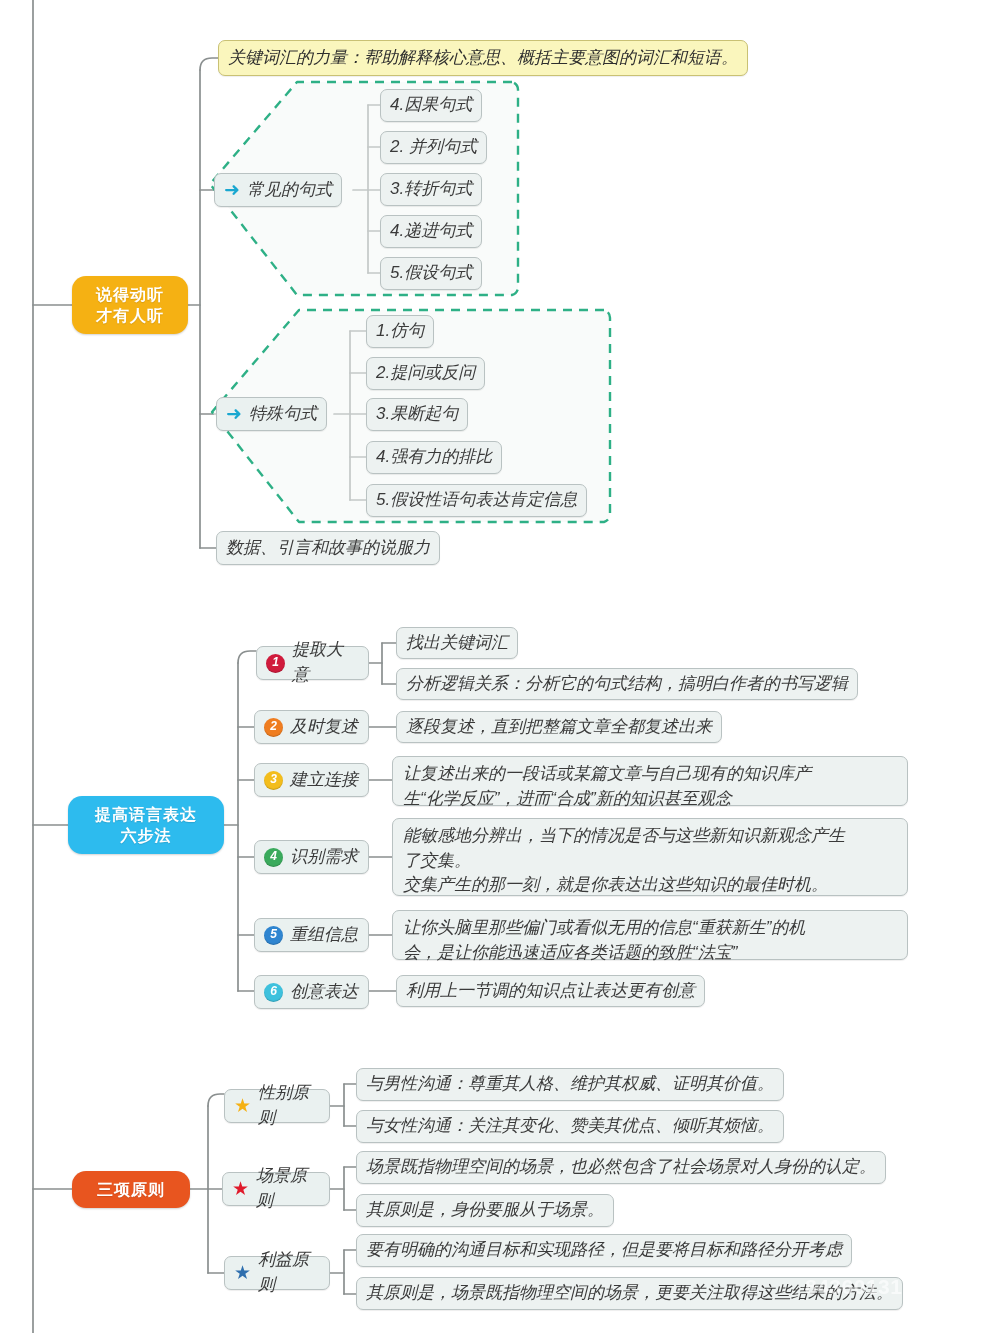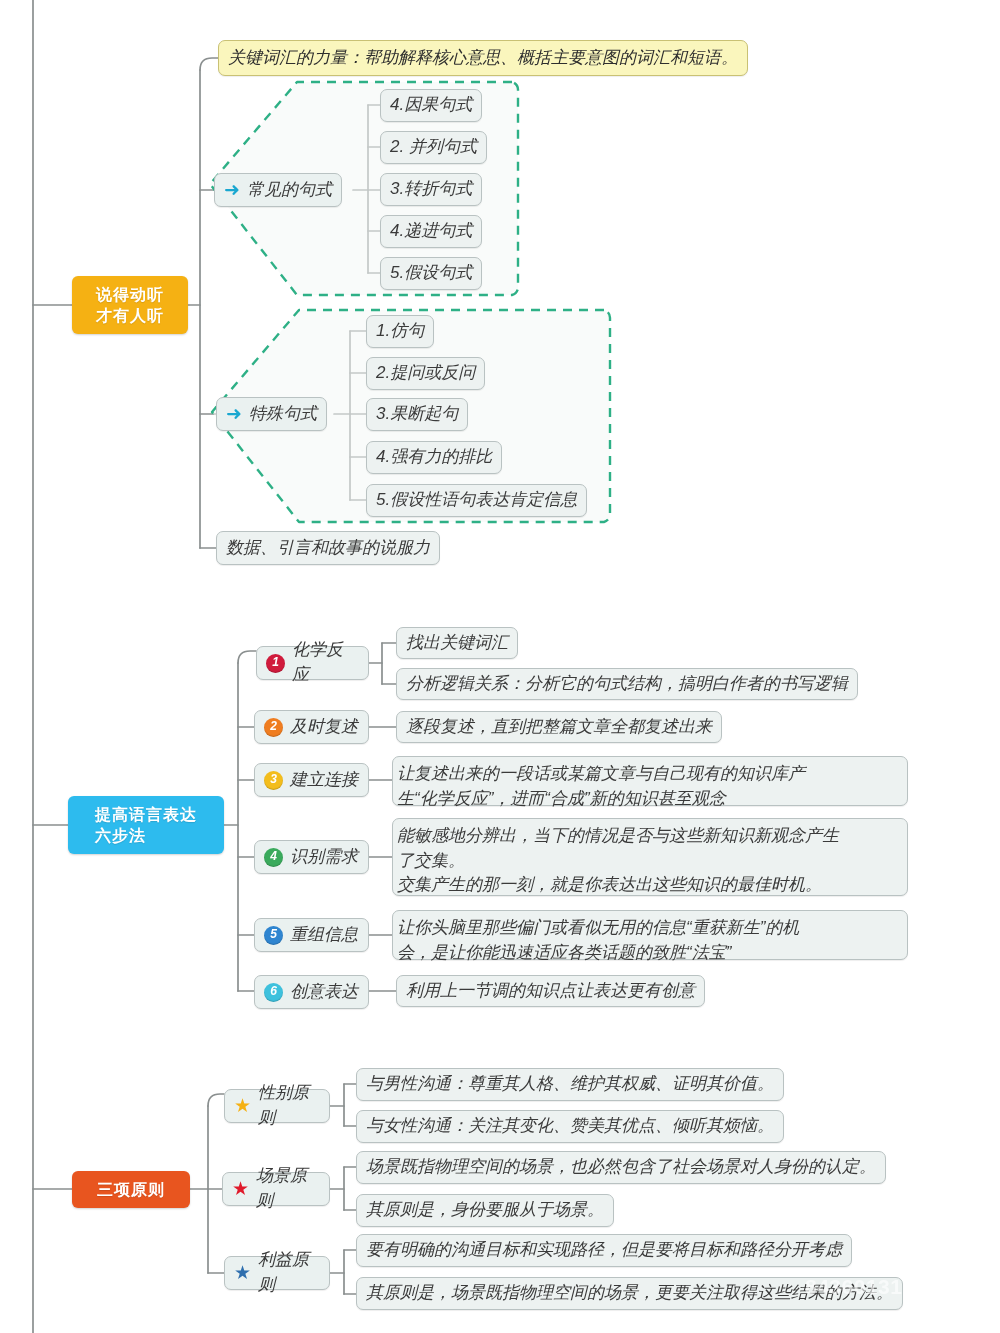--- a/index.html
+++ b/index.html
@@ -20,27 +20,27 @@
     left:0;top:0;
     width:1000px;height:1333px;
     pointer-events:none;
   }
   
   .root-node{
     position:absolute;
     display:flex;
     align-items:center;
     justify-content:center;
-    text-align:left;
+    text-align:center;
     color:#ffffff;
     font-weight:bold;
     letter-spacing:1px;
     line-height:1.32;
     box-shadow:0 1px 2px rgba(0,0,0,.18);
-    border-radius:6px;
+    border-radius:14px;
     font-size:16px;
     padding:6px 10px;
     box-sizing:border-box;
   }
   .root-node .txt{white-space:pre-line;text-shadow:0 1px 1px rgba(0,0,0,.12);}
 
   
   .node{
     position:absolute;
     box-sizing:border-box;
@@ -50,21 +50,21 @@
     color:#3a3a3a;
     font-size:17px;
     line-height:1.45;
     padding:4px 9px;
     display:flex;
     align-items:center;
     box-shadow:0 1px 1px rgba(0,0,0,.07);
     font-style:italic;
   }
   .node.leaf{ background:#edf2f1; }
-  .node.wide{ display:block; padding:5px 4px; }
+  .node.wide{ display:block; padding:5px 10px; }
   .node.hilite{
     background:#faf6bd;
     border-color:#c9c174;
     color:#2e2e2e;
   }
   .node .multi{white-space:pre-line;}
 
   
   .node.head{
     background:#eaf1f0;
@@ -262,21 +262,21 @@
     <span>数据、引言和故事的说服力</span>
     </div>
 
   <div class="root-node" style="left:68px;top:796px;width:156px;height:58px;background:#2dbbee;">
     <span class="txt">提高语言表达
 六步法</span>
   </div>
 
   <div class="node head" style="left:256px;top:646px;height:34px;width:113px;">
     <span class="num-ic" style="background:#d01b3c">1</span>
-    <span>化学反应</span>
+    <span>提取大意</span>
     </div>
   <div class="node leaf" style="left:396px;top:627px;height:32px;">
     <span>找出关键词汇</span>
     </div>
   <div class="node leaf" style="left:396px;top:668px;height:32px;">
     <span>分析逻辑关系：分析它的句式结构，搞明白作者的书写逻辑</span>
     </div>
 
   <div class="node head" style="left:254px;top:710px;height:34px;width:115px;">
     <span class="num-ic" style="background:#ef7d20">2</span>

